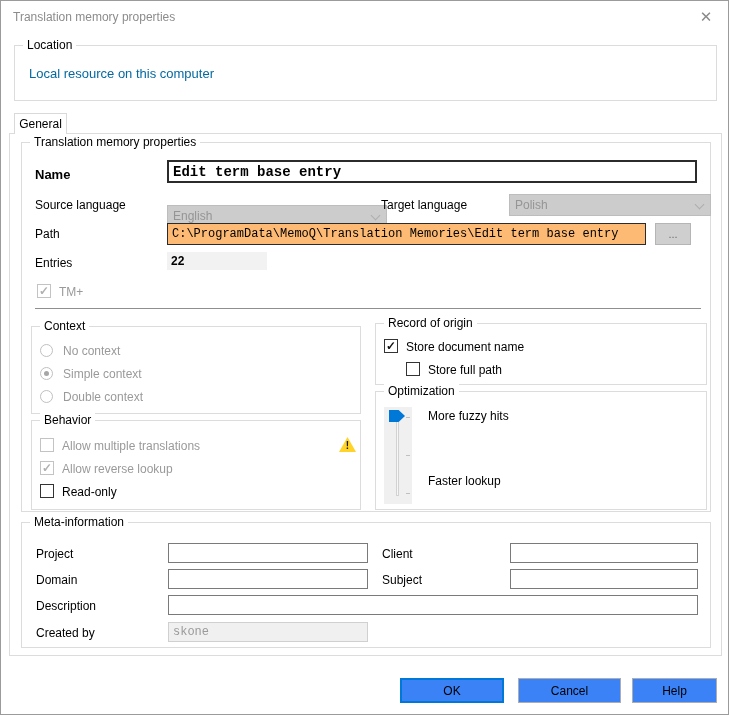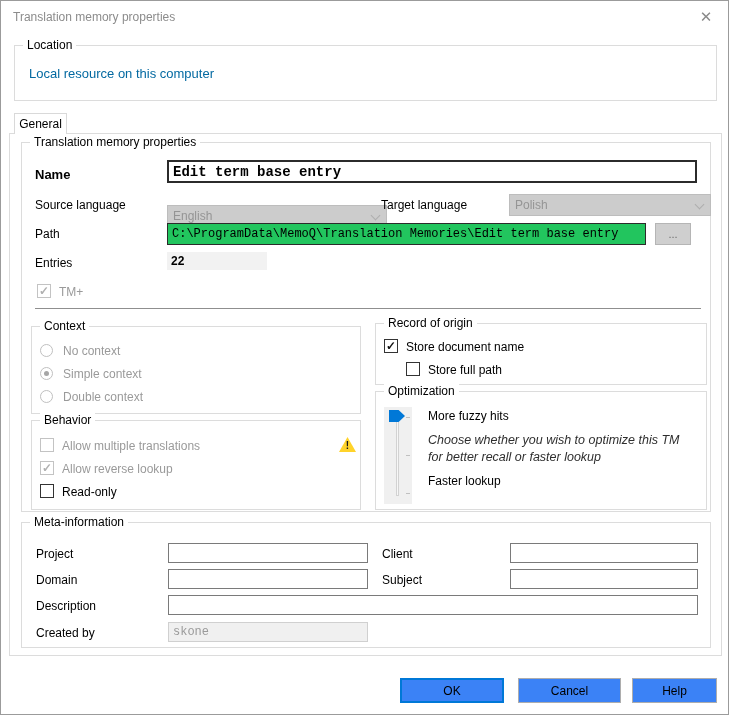--- a/index.html
+++ b/index.html
@@ -21,21 +21,21 @@
   .tab.active { background:#fff; z-index:3; }
   .tab.inactive { background:#f0f0f0; z-index:1;margin-top:44px; }
   .tab-panel { position:absolute; left:8px; top:132px; width:713px; height:523px; border:1px solid #dcdcdc; background:#fff; z-index:2; }
 
   .lbl { position:absolute; font-size:12px; color:#000; white-space:nowrap; }
   .lbl.bold { font-weight:bold; font-size:13px; }
   .lbl.disabled { color:#9a9a9a; }
 
   .txt-input { position:absolute; border:1px solid #7a7a7a; background:#fff; font-family:Liberation Mono, monospace; font-size:12px; color:#000; padding:0 4px; }
   .name-input { border:2px solid #2b2b2b; font-weight:bold; font-size:14px; }
-  .path-input { border:1px solid #2b2b2b; background:#22c55e; }
+  .path-input { border:1px solid #2b2b2b; background:#fdba74; }
   .disabled-input { background:#f0f0f0; border:1px solid #d0d0d0; color:#9a9a9a; }
 
   .combo { position:absolute; background:#cccccc; border:1px solid #bdbdbd; color:#959595; font-size:12px; padding:3px 18px 0 5px; }
   .combo .chev { position:absolute; right:7px; top:6px; width:7px; height:7px; border-right:1px solid #aeaeae; border-bottom:1px solid #aeaeae; transform:rotate(45deg); }
 
   .entries-box { position:absolute; background:#f2f2f2; font-weight:bold; font-size:12px; padding:2px 4px; }
 
   .browse-btn { position:absolute; background:#cfcfcf; border:1px solid #b5b5b5; color:#6d6d6d; font-size:11px; line-height:10px; cursor:pointer; font-family:"Liberation Sans",sans-serif; }
 
   .sep { position:absolute; height:1px; background:#8f8f8f; }
@@ -151,21 +151,20 @@
   <div class="groupbox" style="left:374px;top:390px;width:332px;height:119px;z-index:5">
     <span class="gb-label">Optimization</span>
     <div class="slider-panel" style="left:8px;top:15px;width:28px;height:97px">
       <div class="slider-groove"></div>
       <div class="slider-thumb"></div>
       <span class="tick" style="right:2px;top:10px"></span>
       <span class="tick" style="right:2px;top:48px"></span>
       <span class="tick" style="right:2px;top:86px"></span>
     </div>
     <span class="lbl" style="left:52px;top:17px">More fuzzy hits</span>
-    <span class="italic-desc" style="left:52px;top:40px;width:268px">Choose whether you wish to optimize this TM for better recall or faster lookup</span>
     <span class="lbl" style="left:52px;top:82px">Faster lookup</span>
   </div>
 
   <div class="groupbox" style="left:20px;top:521px;width:690px;height:126px;z-index:5">
     <span class="gb-label">Meta-information</span>
     <span class="lbl" style="left:14px;top:24px">Project</span>
     <input class="txt-input" style="left: 146px; top: 20px; width: 200px; height: 20px;" value="">
     <span class="lbl" style="left:360px;top:24px">Client</span>
     <input class="txt-input" style="left: 488px; top: 20px; width: 188px; height: 20px;" value="">
     <span class="lbl" style="left:14px;top:50px">Domain</span>

